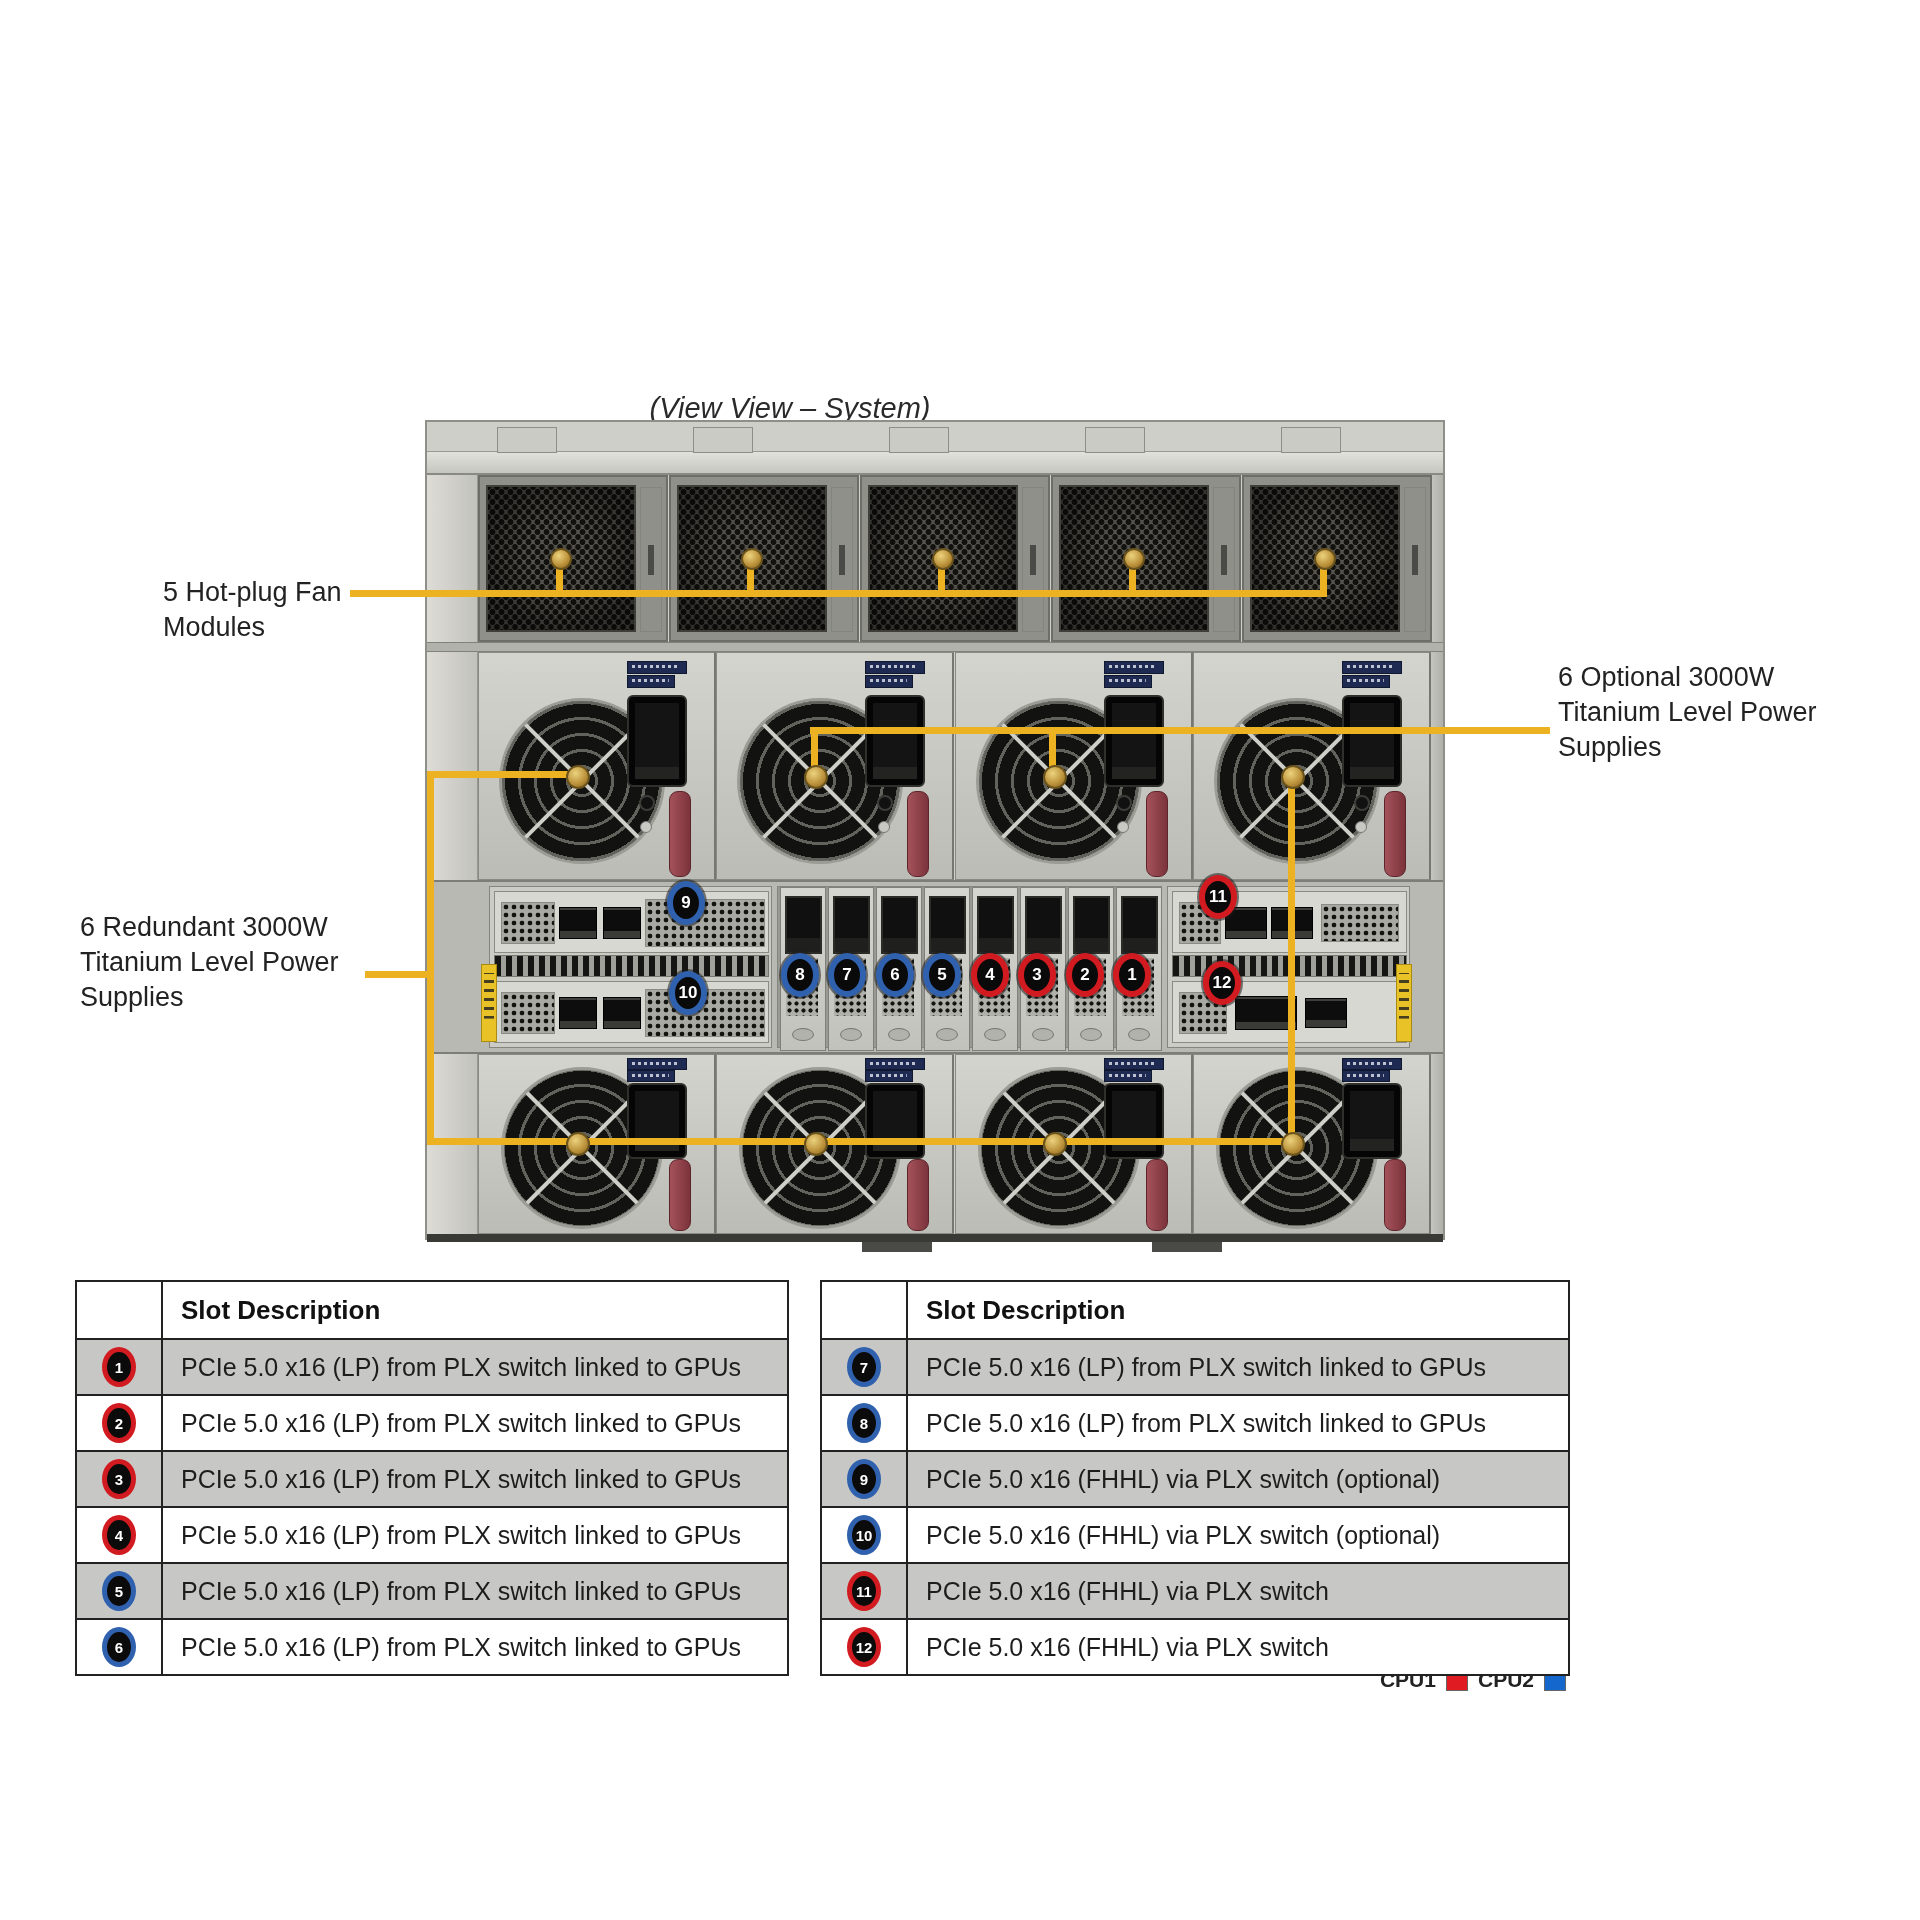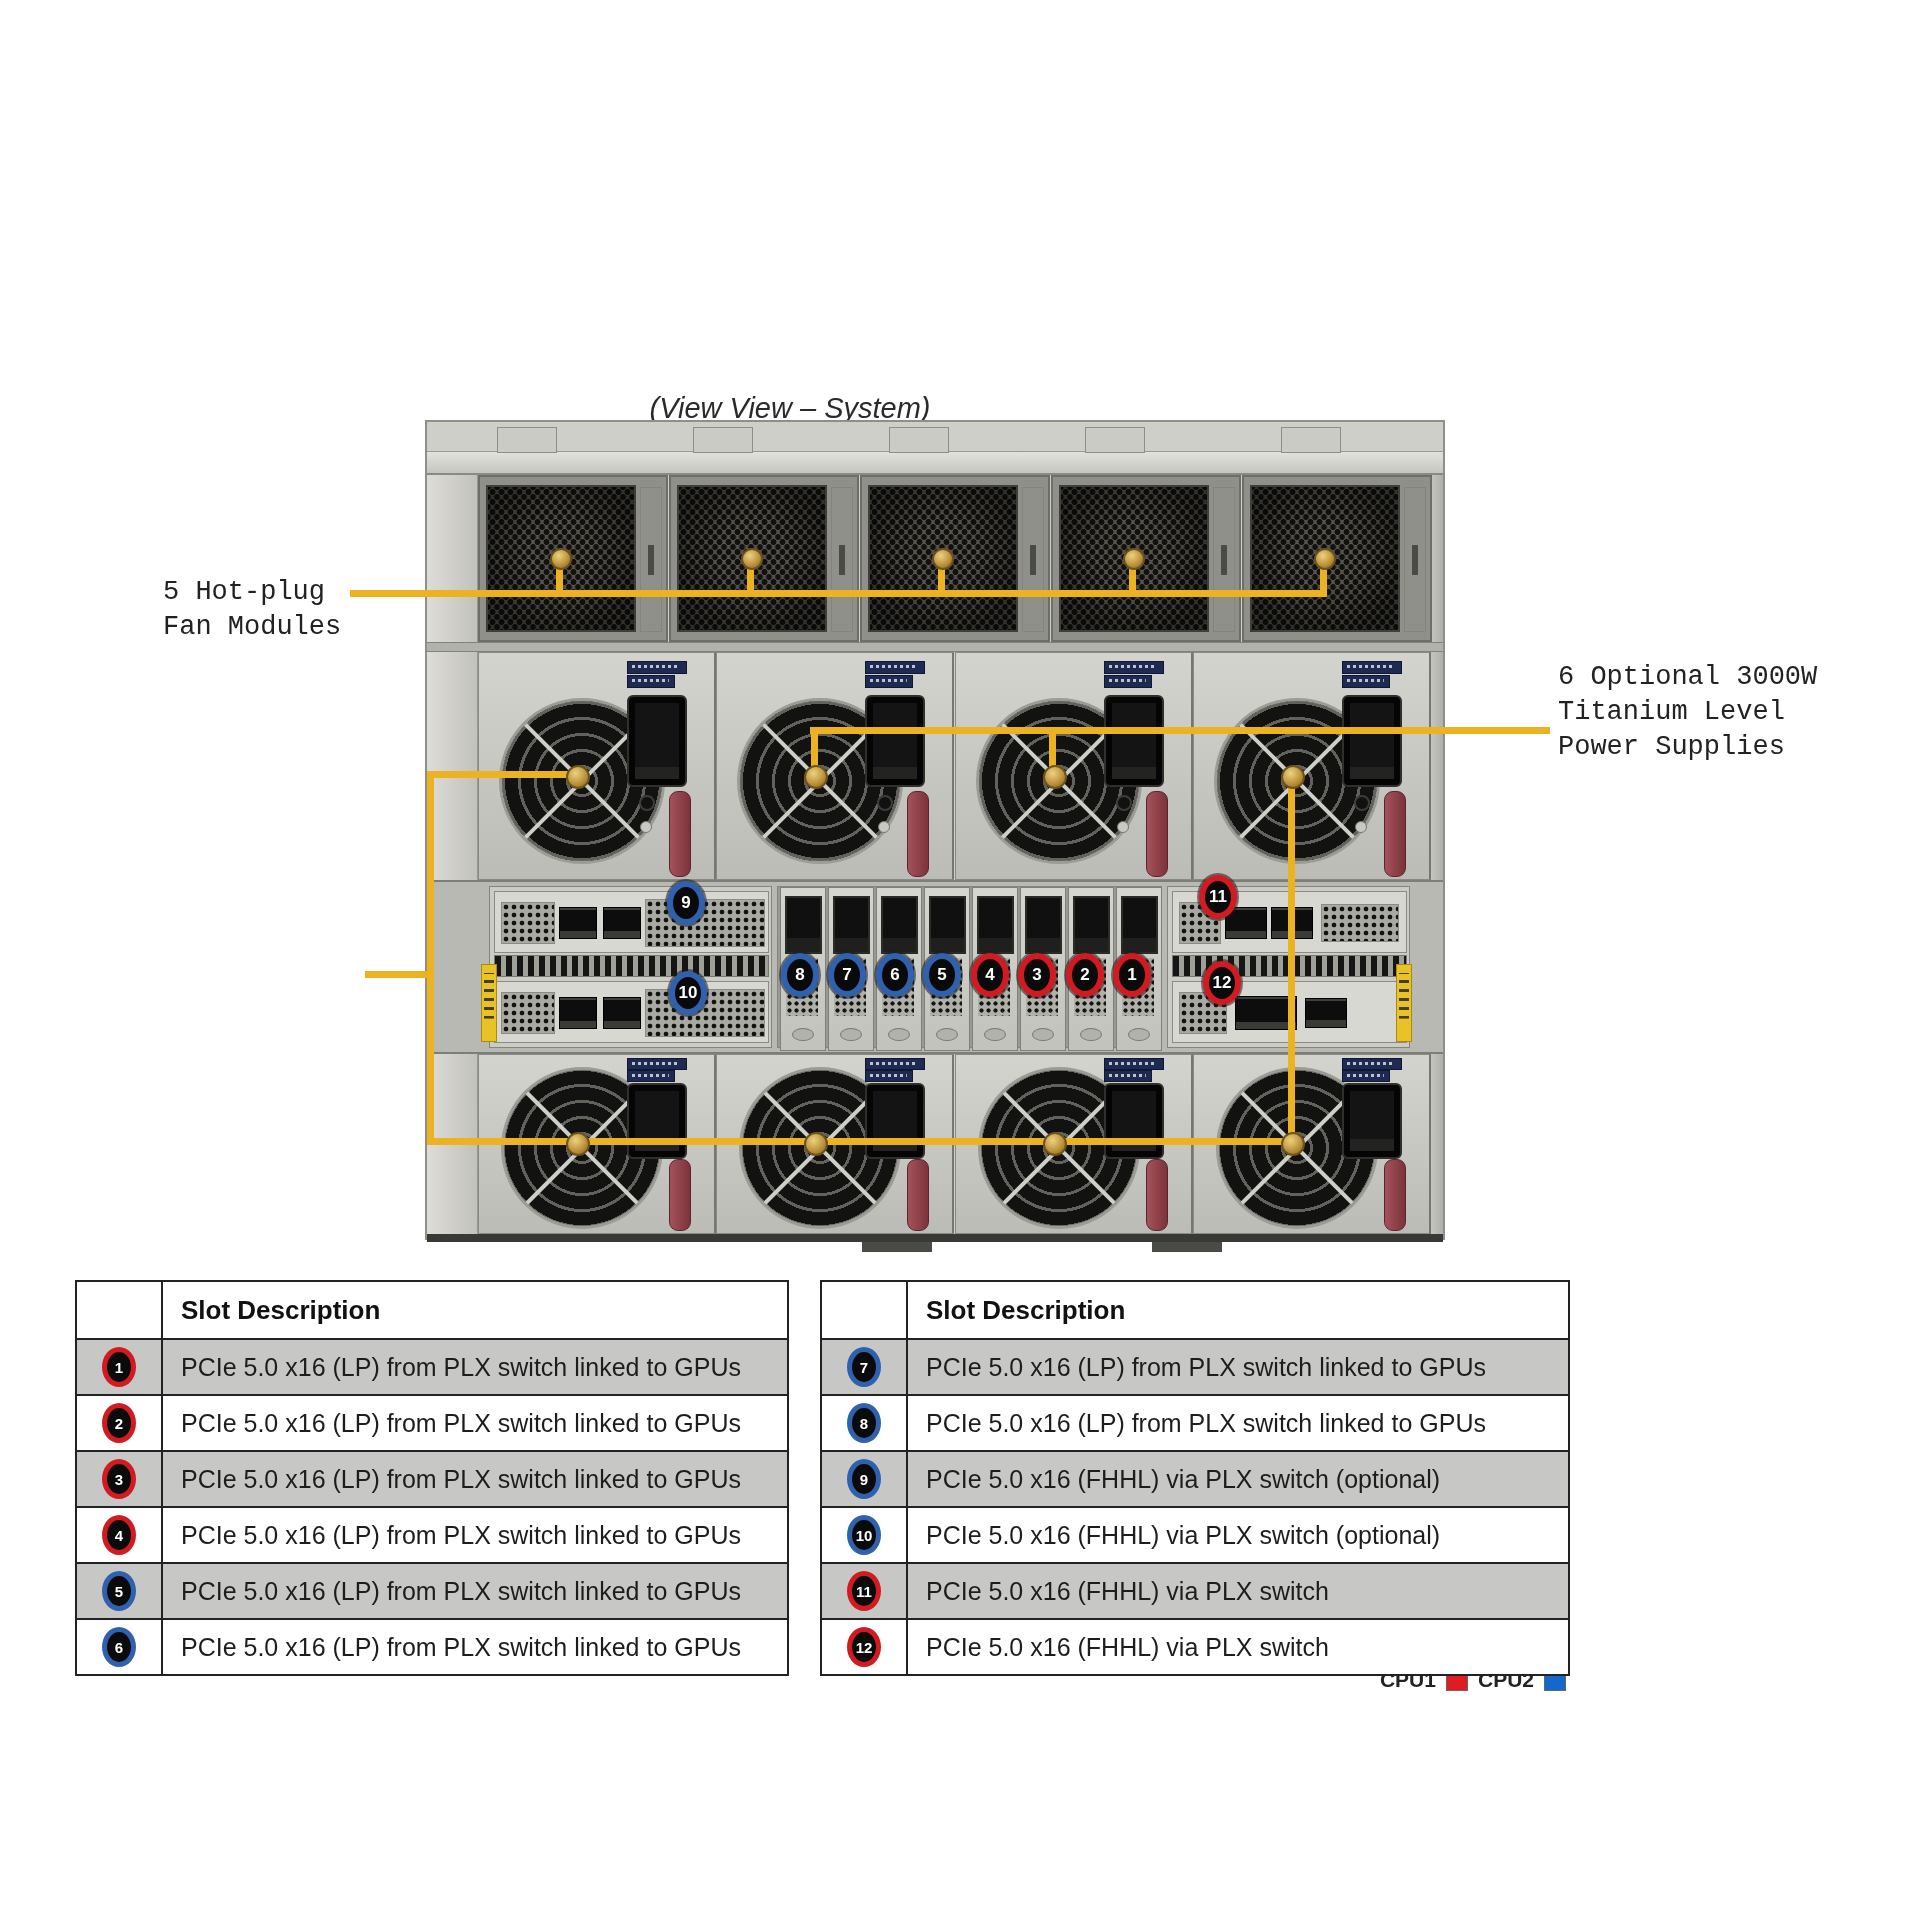--- a/index.html
+++ b/index.html
@@ -2,21 +2,21 @@
 <html><head>
 <meta charset="utf-8">
 <style>
   html,body{margin:0;padding:0;background:#fff;}
   .page{position:relative;width:1920px;height:1920px;background:#ffffff;overflow:hidden;
         font-family:"Liberation Sans", sans-serif;color:#1c1c1c;}
   .abs{position:absolute;}
 
   
   .title{left:560px;top:392px;width:460px;text-align:center;font-size:29px;font-style:italic;color:#2a2a2a;}
-  .callout-label{font-size:27px;line-height:35px;color:#222;font-family:Liberation Mono, monospace;}
+  .callout-label{font-size:27px;line-height:35px;color:#222;}
   .lbl-fans{left:163px;top:575px;width:220px;}
   .lbl-opt{left:1558px;top:660px;width:280px;}
   .lbl-red{left:80px;top:910px;width:300px;}
 
   
   .yline{background:#edb222;z-index:5;}
   .hub{border-radius:50%;background:radial-gradient(circle at 38% 32%,#ecd27e,#bb913a 58%,#7e5d1d);
        border:2px solid #6b531c;z-index:6;}
 
   
@@ -342,20 +342,21 @@
   <div class="abs hub" style="left:804px;top:765px;width:20px;height:20px;"></div>
   <div class="abs hub" style="left:1043px;top:765px;width:20px;height:20px;"></div>
   <div class="abs hub" style="left:1281px;top:765px;width:20px;height:20px;"></div>
   <div class="abs hub" style="left:566px;top:1132px;width:20px;height:20px;"></div>
   <div class="abs hub" style="left:804px;top:1132px;width:20px;height:20px;"></div>
   <div class="abs hub" style="left:1043px;top:1132px;width:20px;height:20px;"></div>
   <div class="abs hub" style="left:1281px;top:1132px;width:20px;height:20px;"></div>
 
   <div class="abs callout-label lbl-fans">5 Hot-plug Fan Modules</div>
   <div class="abs callout-label lbl-opt">6 Optional 3000W Titanium Level Power Supplies</div>
+  <div class="abs callout-label lbl-red">6 Redundant 3000W Titanium Level Power Supplies</div>
 
   <div class="abs marker mk-blue" style="left:667px;top:881px;">
       <span>9</span>
     </div>
   <div class="abs marker mk-blue" style="left:669px;top:971px;">
       <span>10</span>
     </div>
   <div class="abs marker mk-blue" style="left:781px;top:953px;">
       <span>8</span>
     </div>

